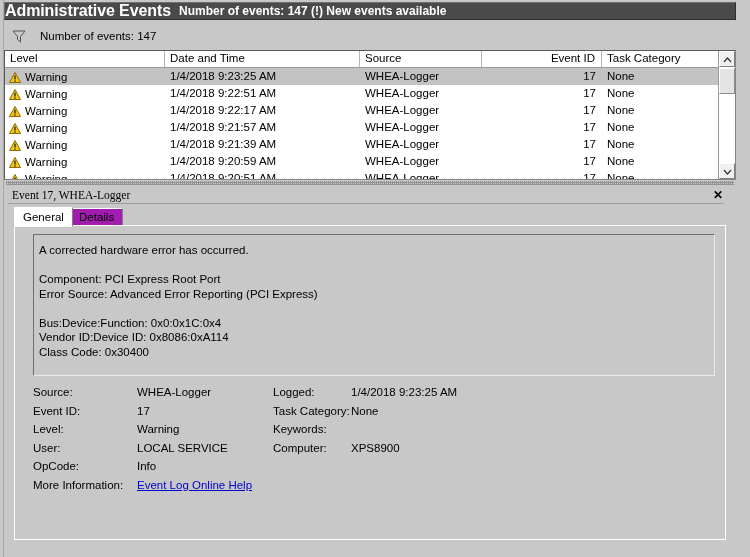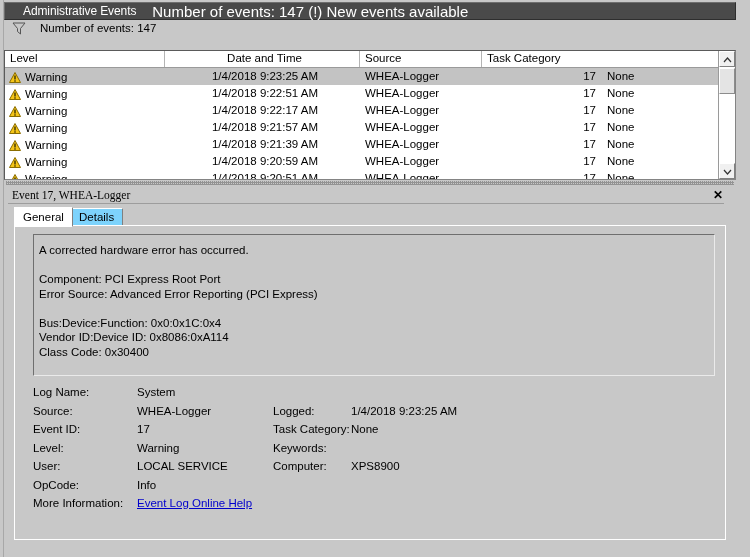--- a/index.html
+++ b/index.html
@@ -36,39 +36,39 @@
     border-left: 1px solid #6e6e6e;
     border-right: 1px solid #2e2e2e;
     border-bottom: 1px solid #2e2e2e;
     box-sizing: border-box;
     display: flex;
     align-items: center;
     color: #ffffff;
     white-space: nowrap;
   }
   .titlebar-title {
-    font-weight: normal;
+    font-weight: bold;
+    font-size: 16px;
+    margin-left: 0;
+    letter-spacing: -0.1px;
+  }
+  .titlebar-sub {
     font-size: 12px;
-    margin-left: 18px;
-    letter-spacing: -0.1px;
-  }
-  .titlebar-sub {
-    font-size: 15px;
-    margin-left: 16px;
-    font-weight: normal;
+    margin-left: 8px;
+    font-weight: bold;
   }
 
   
   .filterbar {
     position: absolute;
     left: 4px; top: 22px;
     width: 732px; height: 28px;
     background: #c8c8c8;
     display: flex;
-    align-items: flex-start;
+    align-items: center;
     box-sizing: border-box;
   }
   .filter-icon {
     margin-left: 8px;
     width: 14px; height: 13px;
     display: block;
   }
   .filter-count {
     margin-left: 14px;
     font-size: 11.5px;
@@ -135,21 +135,21 @@
   .cell.level {
     display: flex;
     align-items: center;
     gap: 4px;
     padding-left: 4px;
   }
   .warn-icon { width: 12px; height: 11px; display: block; flex: none; }
 
   
   .w-level { width: 160px; }
-  .w-date  { width: 195px; text-align: center; }
+  .w-date  { width: 195px; }
   .w-src   { width: 122px; }
   .w-eid   { width: 120px; }
   .w-task  { width: 116px; border-right: none; }
 
   
   .vscroll {
     position: absolute;
     right: 0; top: 0;
     width: 17px; height: 128px;
     background: #ffffff;
@@ -231,21 +231,21 @@
     left: 10px; top: 22px;
     width: 712px; height: 18px; padding-left: 16px;
   }
   .tab {
     position: absolute;
     top: 0;
     height: 18px;
     line-height: 17px;
     padding: 0 8px;
     font-size: 11.5px;
-    background: #7dd3fc;
+    background: #a21caf;
     border: 1px solid #ffffff;
     border-right-color: #808080;
     border-bottom: none;
     box-sizing: border-box;
     white-space: nowrap;
   }
   .tab.active {
     background: #ffffff;
     top: -1px;
     height: 20px;
@@ -355,20 +355,21 @@
     <span class="filter-count">Number of events: 147</span>
   </div>
 
   <div class="list-pane">
     <div class="list-inner">
 
       <div class="col-head-row">
         <div class="col-head w-level">Level</div>
         <div class="col-head w-date">Date and Time</div>
         <div class="col-head w-src">Source</div>
+        <div class="col-head w-eid num">Event ID</div>
         <div class="col-head w-task">Task Category</div>
       </div>
 
       <div id="rows-container">
           <div class="row selected">
             <div class="cell level w-level">
               <span class="warn-icon"><svg width="12" height="11" viewBox="0 0 12 11">
                   <polygon points="6,0.5 11.5,10.5 0.5,10.5" fill="#f5c518" stroke="#8a6d00" stroke-width="1" stroke-linejoin="round"></polygon>
                   <rect x="5.3" y="3.5" width="1.4" height="4" fill="#3a2f00"></rect>
                   <rect x="5.3" y="8.3" width="1.4" height="1.4" fill="#3a2f00"></rect>
@@ -511,24 +512,20 @@
 Error Source: Advanced Error Reporting (PCI Express)
 
 Bus:Device:Function: 0x0:0x1C:0x4
 Vendor ID:Device ID: 0x8086:0xA114
 Class Code: 0x30400
 
 The details view of this entry contains further information.</div>
 
       <div class="meta">
 
-        <div class="meta-row">
-          <span class="m-lbl">Log Name:</span>
-          <span class="m-val">System</span>
-        </div>
 
         <div class="meta-row">
           <span class="m-lbl">Source:</span>
           <span class="m-val">WHEA-Logger</span>
           <span class="m-lbl2">Logged:</span>
           <span class="m-val2">1/4/2018 9:23:25 AM</span>
         </div>
 
         <div class="meta-row">
           <span class="m-lbl">Event ID:</span>

